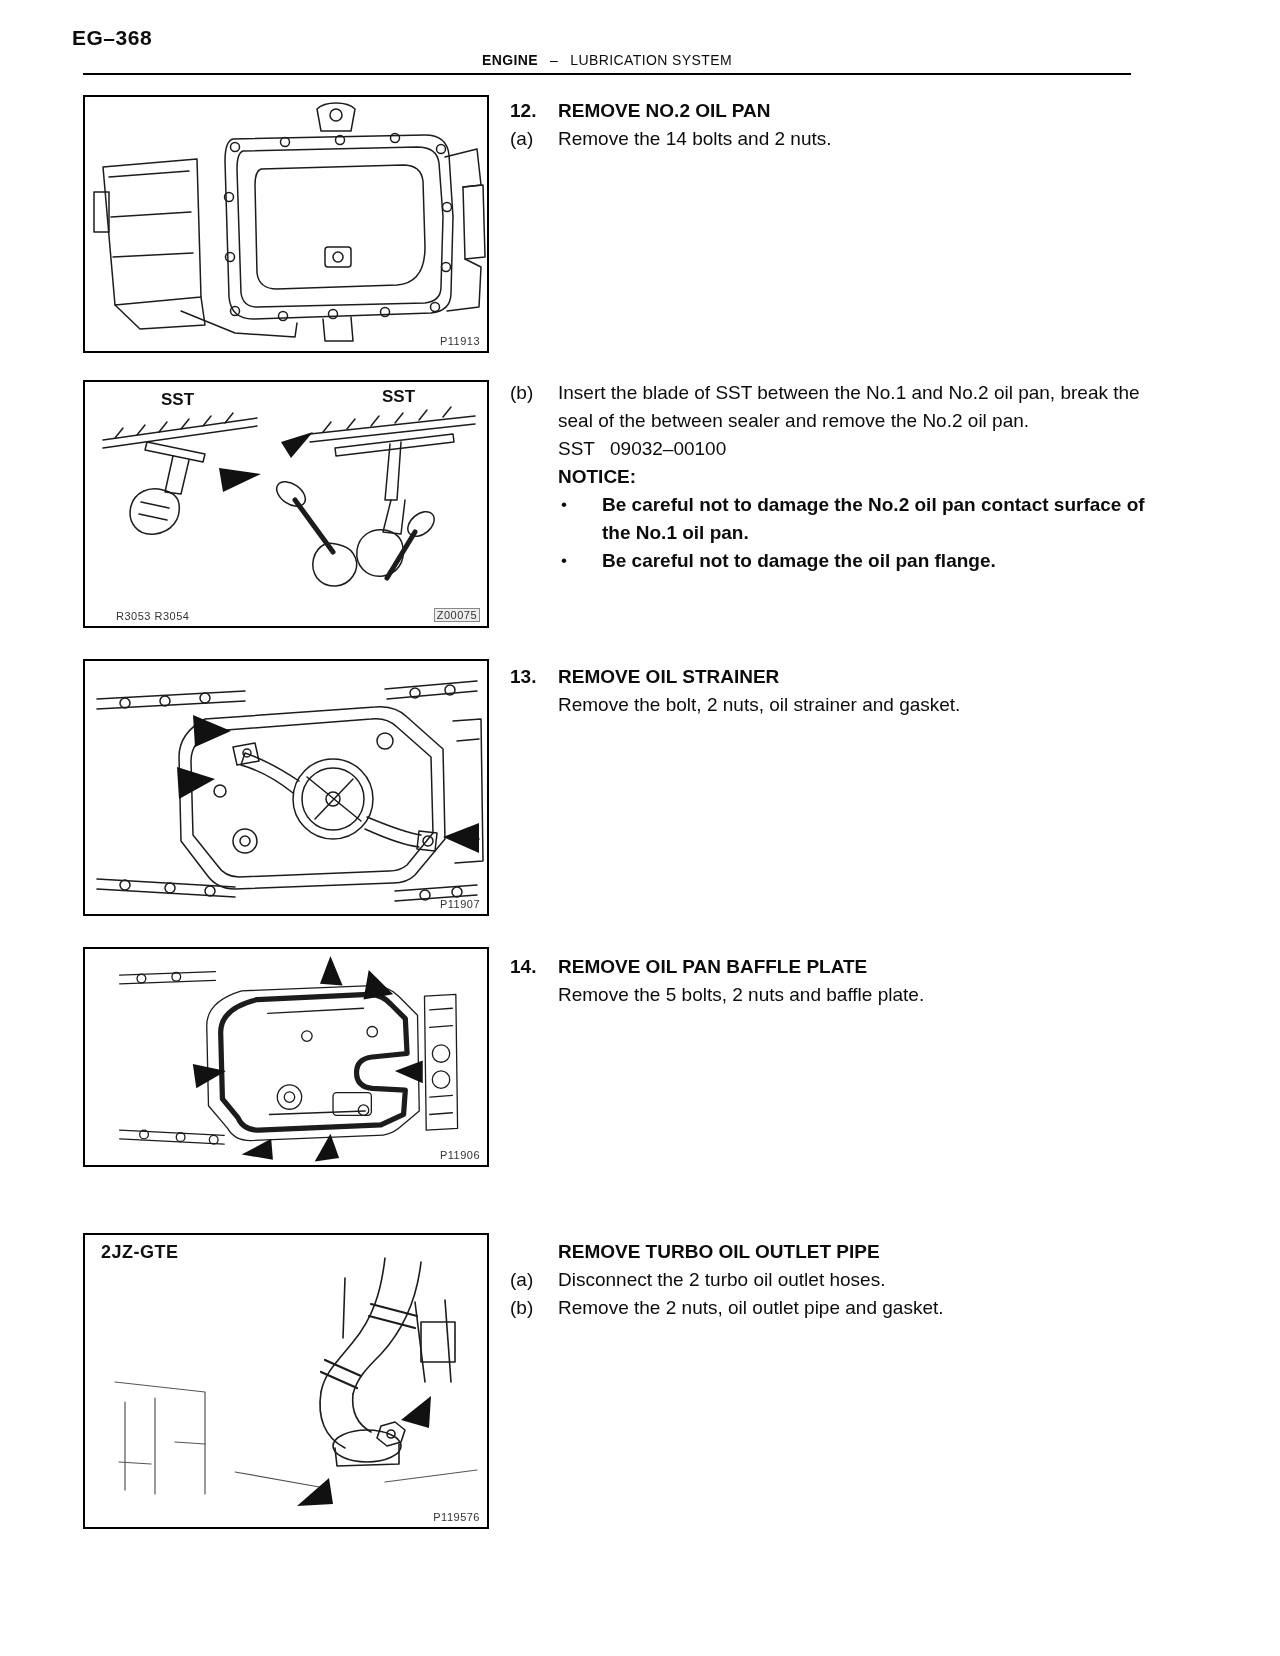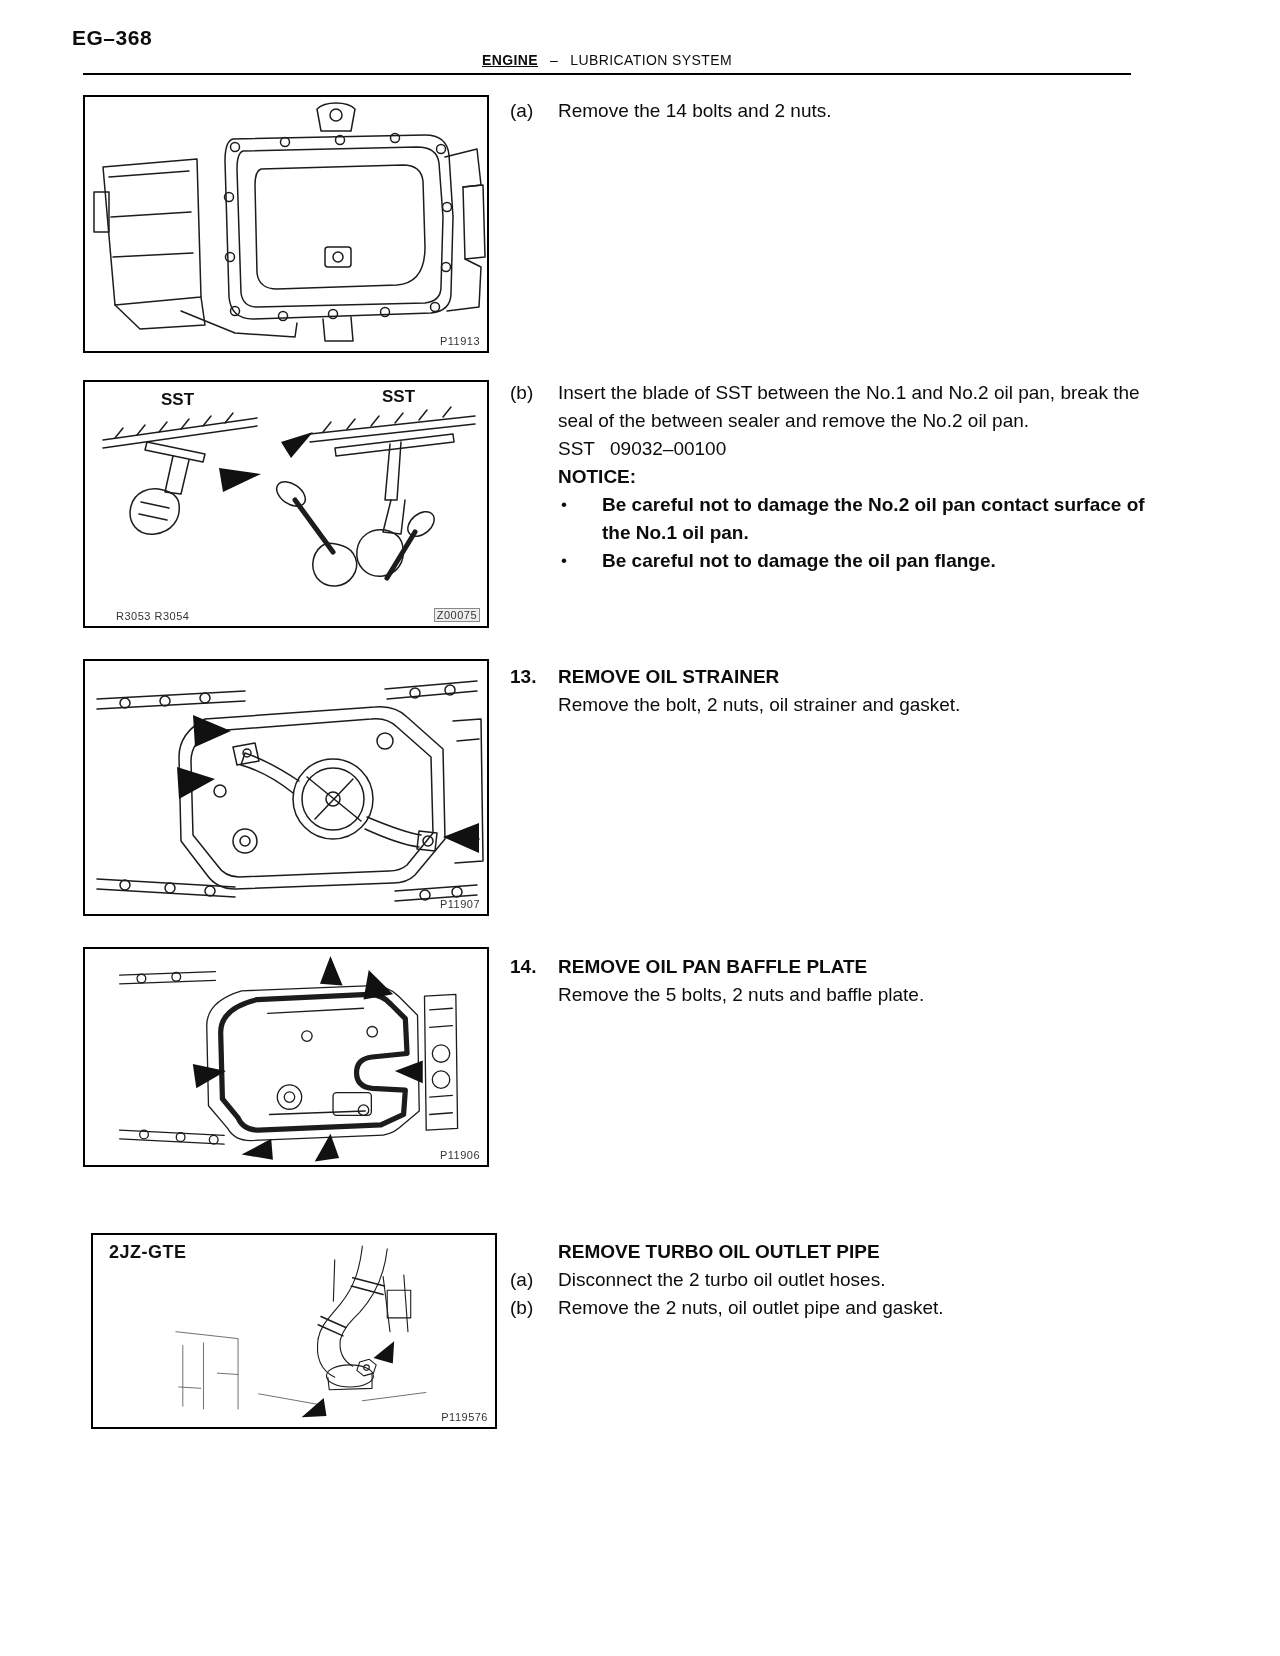--- a/index.html
+++ b/index.html
@@ -2,37 +2,37 @@
 <html><head>
 <meta charset="utf-8">
 <style>
   html,body{margin:0;padding:0;background:#ffffff;}
   .page{position:relative;width:1280px;height:1656px;background:#fff;
         font-family:"Liberation Sans",sans-serif;color:#0c0c0c;overflow:hidden;}
 
   
   .page-num{position:absolute;left:72px;top:26px;font-size:21px;font-weight:700;letter-spacing:.5px;}
   .page-header{position:absolute;left:83px;top:52px;width:1048px;text-align:center;font-size:14px;letter-spacing:.4px;}
-  .hdr-section{font-weight:700;text-decoration:underline;}
+  .hdr-section{font-weight:700;}
   .hdr-dash{margin:0 12px;}
   .header-rule{position:absolute;left:83px;top:73px;width:1048px;border-top:2px solid #000;}
 
   
   .fig{position:absolute;left:83px;width:406px;margin:0;border:2px solid #000;background:#fff;box-sizing:border-box;}
   .fig svg{display:block;width:100%;height:100%;}
   .fig-code{position:absolute;font-size:11px;color:#333;letter-spacing:.5px;padding-left:24px;}
   .code-br{right:7px;bottom:4px;}
   .code-bl{left:7px;bottom:4px;}
   .code-box{border:1px solid #888;padding:0 2px;background:#eee;}
   .fig-label{position:absolute;font-weight:700;color:#111;}
   .fig1{top:95px;height:258px;}
   .fig2{top:380px;height:248px;}
   .fig3{top:659px;height:257px;text-decoration:underline;}
   .fig4{top:947px;height:220px;}
-  .fig5{top:1233px;height:196px;margin-left:8px;}
+  .fig5{top:1233px;height:296px;}
   .sst-l{left:76px;top:8px;font-size:17px;}
   .sst-r{left:297px;top:5px;font-size:17px;}
   .jz-label{left:16px;top:7px;font-size:18px;letter-spacing:.5px;}
 
   
   .step{position:absolute;left:510px;width:648px;font-size:19px;line-height:28px;}
   .row{display:grid;grid-template-columns:48px 1fr;align-items:start;}
   .b{font-weight:700;}
   .sst-label{display:inline-block;width:52px;}
   .indent{padding-left:48px;}
@@ -231,20 +231,24 @@
         <polygon points="346,154 316,178 344,186"></polygon>
         <polygon points="212,264 244,236 248,262"></polygon>
       </g>
     </svg>
     <span class="fig-label jz-label">2JZ-GTE</span>
     <span class="fig-code code-br">P119576</span>
   </figure>
 
   <section class="step s12">
     <div class="row">
+      <span class="b">12.</span>
+      <span class="b">REMOVE NO.2 OIL PAN</span>
+    </div>
+    <div class="row">
       <span>(a)</span>
       <span>Remove the 14 bolts and 2 nuts.</span>
     </div>
   </section>
 
   <section class="step s12b">
     <div class="row">
       <span>(b)</span>
       <span>Insert the blade of SST between the No.1 and No.2 oil pan, break the seal of the between sealer and remove the No.2 oil pan.</span>
     </div>

